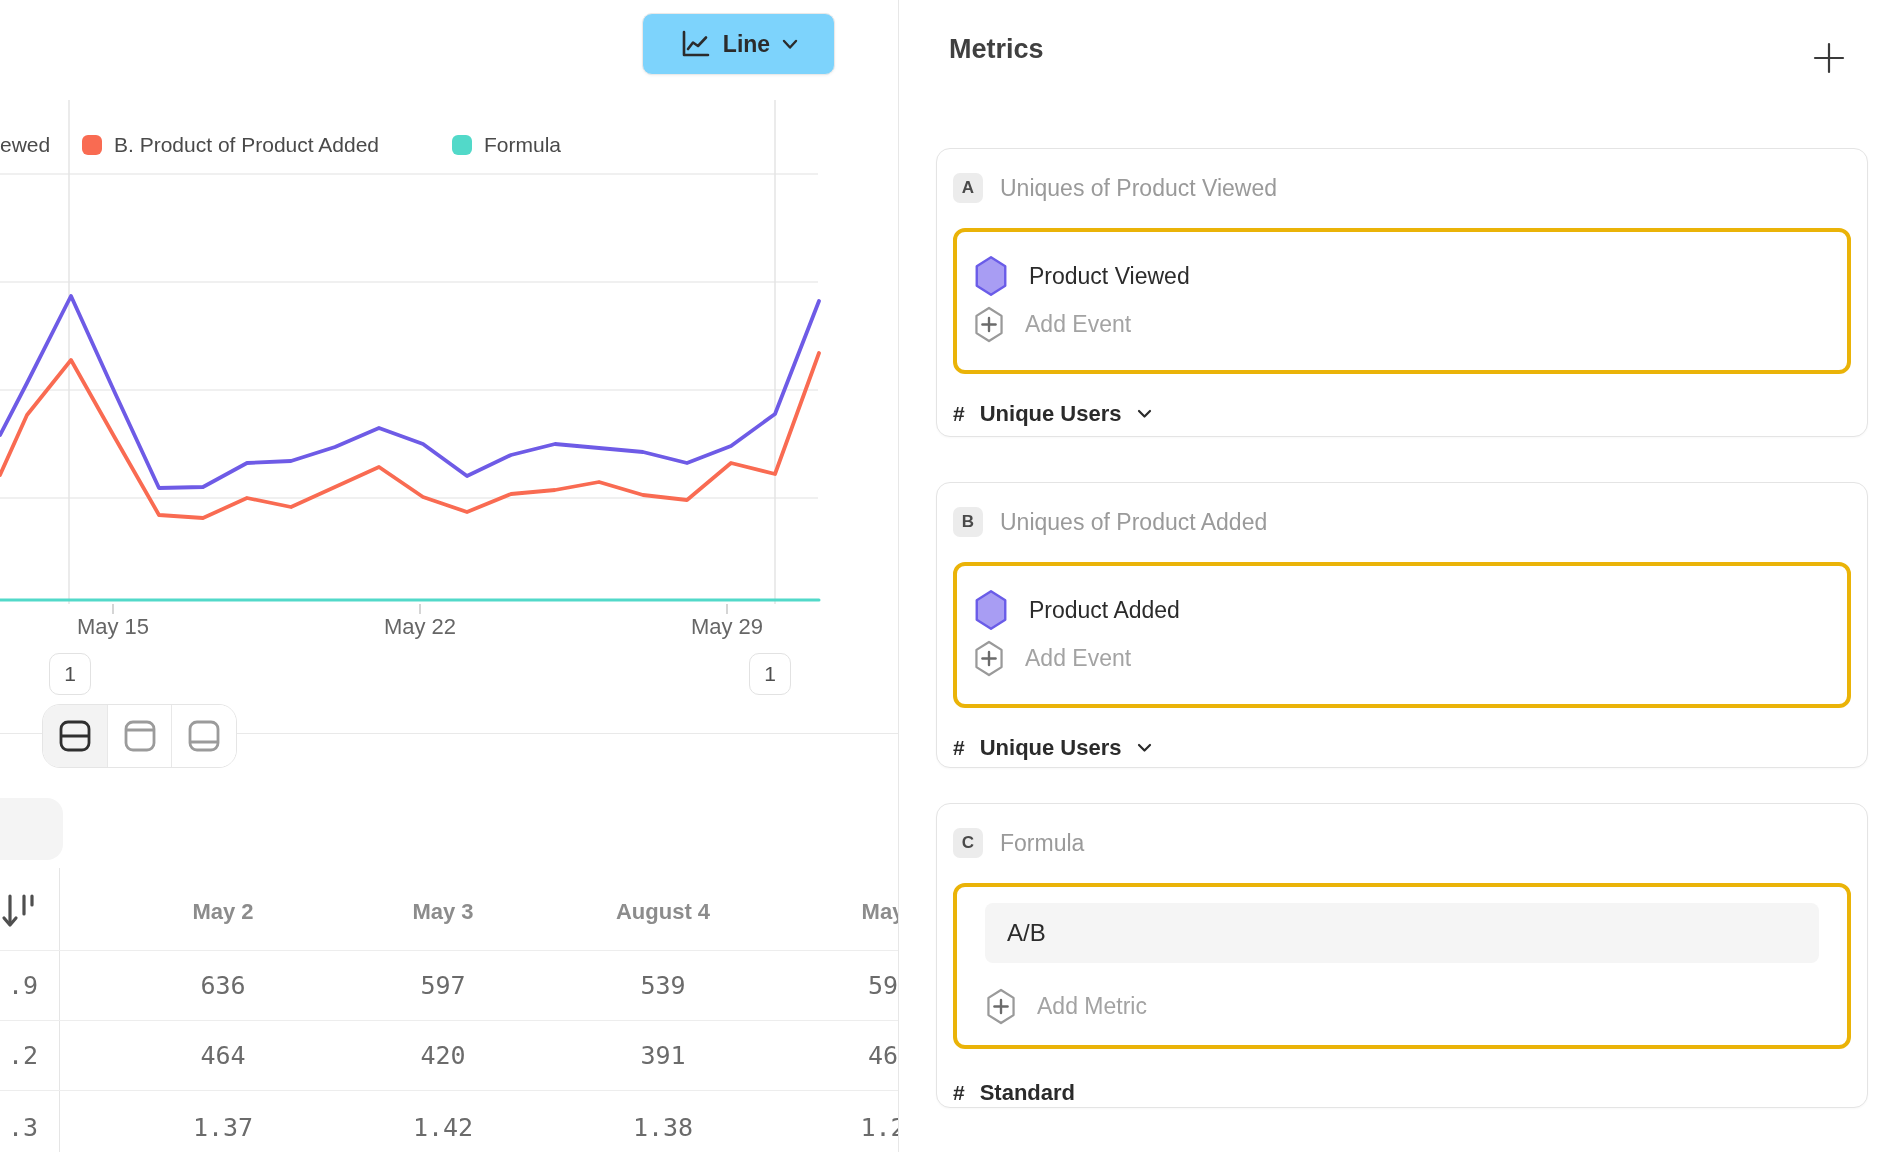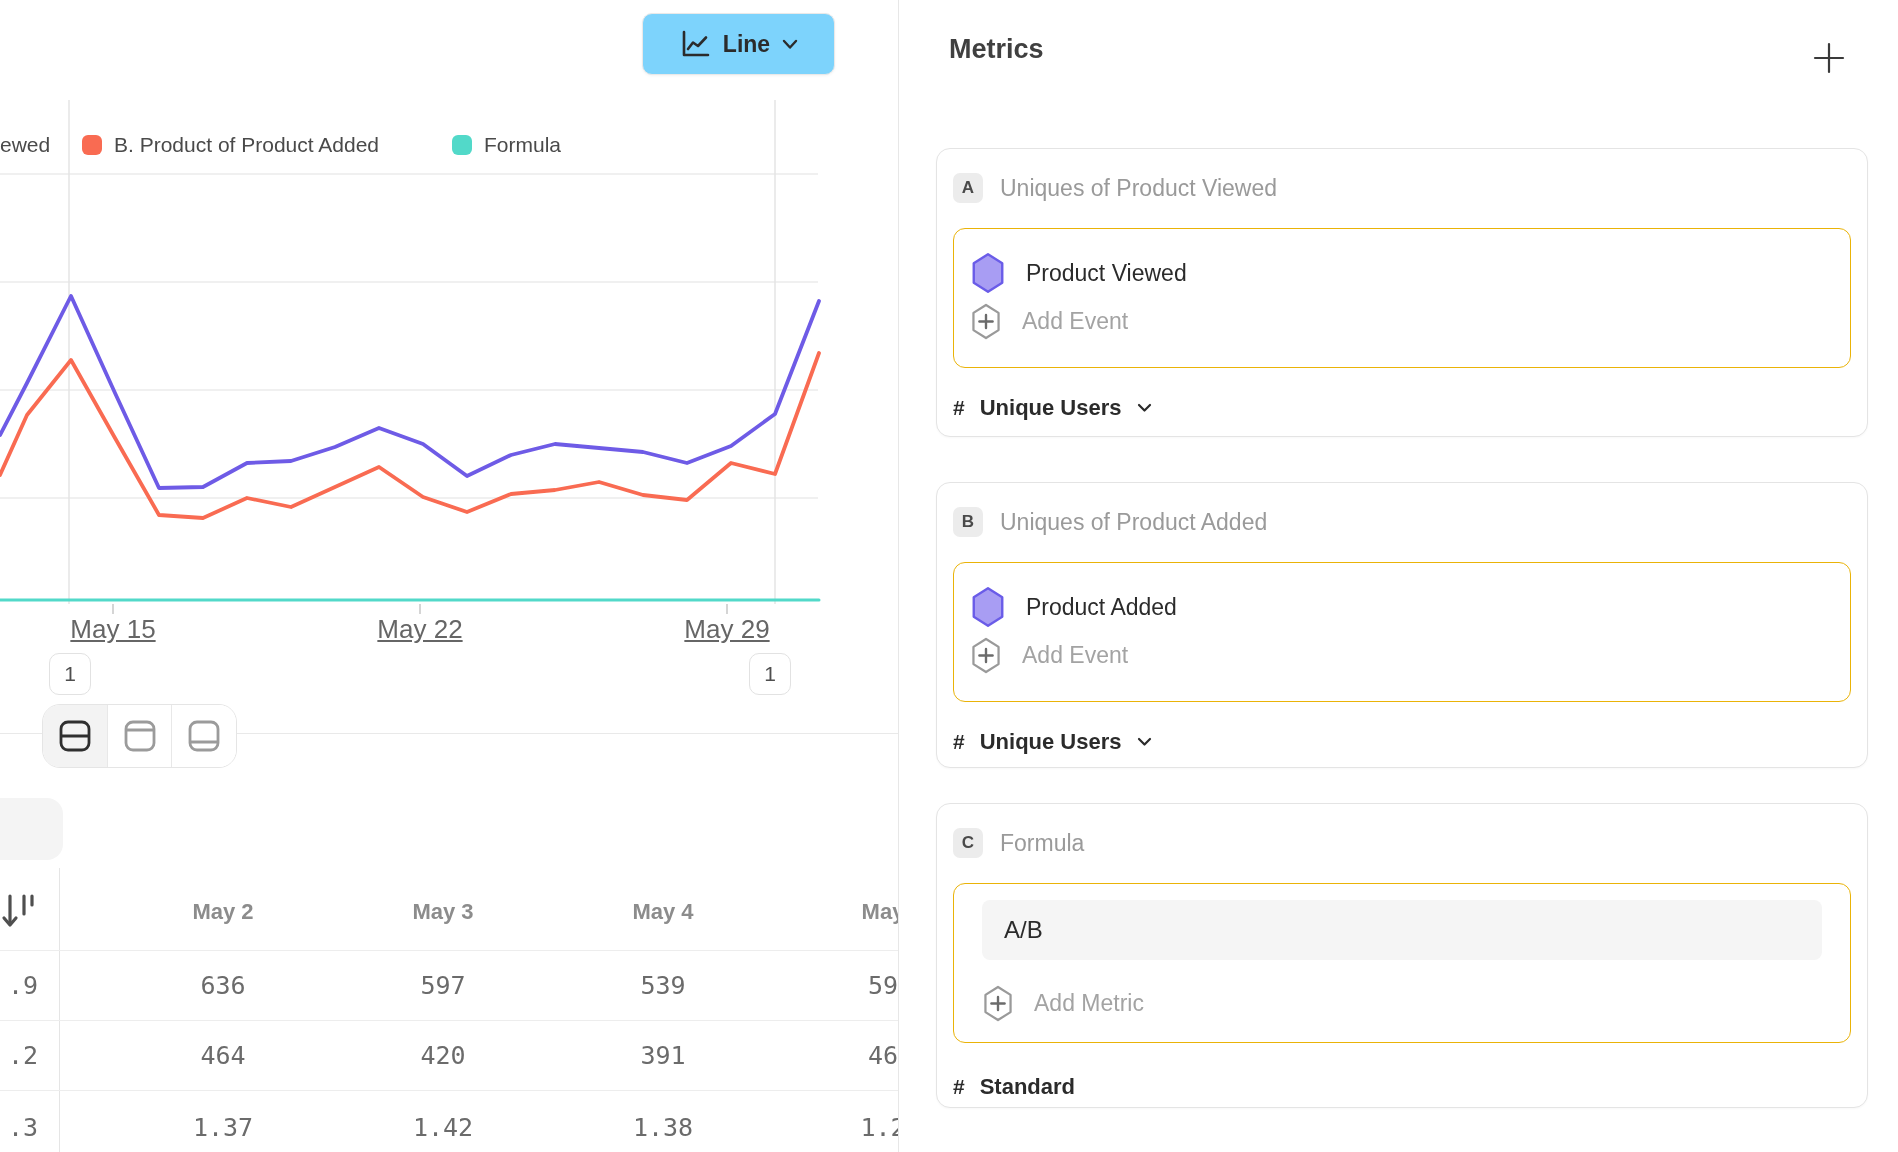--- a/index.html
+++ b/index.html
@@ -18,21 +18,21 @@
     box-shadow:0 1px 3px rgba(0,0,0,.05);
     display:flex;align-items:center;justify-content:center;gap:12px;cursor:pointer;
   }
   .line-btn .lbl{font-size:23px;font-weight:700;color:#2b2b2b;}
 
   .legend{position:absolute;left:0;top:131px;height:28px;}
   .legend-item{position:absolute;display:flex;align-items:center;gap:12px;height:28px;}
   .legend-text{font-size:21px;color:#4a4a4a;white-space:nowrap;}
   .swatch{width:20px;height:20px;border-radius:6px;flex:0 0 auto;}
 
-  .axis-label{position:absolute;top:614px;width:120px;text-align:center;font-size:26px;color:#666;text-decoration:underline;}
+  .axis-label{position:absolute;top:614px;width:120px;text-align:center;font-size:22px;color:#666;}
 
   .one-badge{
     position:absolute;top:653px;width:40px;height:40px;background:#fff;
     border:1px solid #e2e2e2;border-radius:10px;
     display:flex;align-items:center;justify-content:center;
     font-size:21px;color:#4f4f4f;cursor:pointer;
   }
 
   .section-divider{position:absolute;left:0;top:733px;width:898px;height:1px;background:#e9e9e9;}
 
@@ -82,21 +82,21 @@
   .card-c{top:803px;height:305px;}
 
   .card-header{display:flex;align-items:center;gap:17px;height:30px;}
   .letter-badge{
     width:30px;height:30px;border-radius:7px;background:#ececec;
     display:flex;align-items:center;justify-content:center;
     font-size:17px;font-weight:700;color:#4a4a4a;flex:0 0 auto;
   }
   .card-title{font-size:23px;color:#9a9a9a;}
 
-  .inner-box{margin-top:25px;border:1px solid #eab308;border-radius:12px;padding:23px 16px 27px;}
+  .inner-box{margin-top:25px;border:4px solid #eab308;border-radius:12px;padding:23px 16px 27px;}
   .card-c .inner-box{padding:16px 28px 20px;}
 
   .event-row{display:flex;align-items:center;gap:20px;height:42px;cursor:pointer;}
   .event-name{font-size:23px;font-weight:500;color:#2b2b2b;}
   .add-row{display:flex;align-items:center;gap:20px;height:38px;margin-top:8px;cursor:pointer;}
   .add-label{font-size:23px;color:#a3a3a3;}
 
   .formula-input{
     background:#f5f5f5;border-radius:8px;height:60px;display:flex;align-items:center;
     padding:0 22px;font-size:24px;color:#2b2b2b;cursor:text;
@@ -192,21 +192,21 @@
 
   <svg class="sort-icon" width="36" height="38" viewBox="0 0 36 38">
     <line x1="10" y1="3" x2="10" y2="31" stroke="#4f4f4f" stroke-width="3.2" stroke-linecap="round"></line>
     <polyline points="4,25 10,32 16,25" fill="none" stroke="#4f4f4f" stroke-width="3.2" stroke-linecap="round" stroke-linejoin="round"></polyline>
     <line x1="24" y1="3" x2="24" y2="21" stroke="#4f4f4f" stroke-width="3.2" stroke-linecap="round"></line>
     <line x1="32" y1="3" x2="32" y2="12" stroke="#4f4f4f" stroke-width="3.2" stroke-linecap="round"></line>
   </svg>
 
   <div class="thead-label" style="left:143px;">May 2</div>
   <div class="thead-label" style="left:363px;">May 3</div>
-  <div class="thead-label" style="left:583px;">May 4</div>
+  <div class="thead-label" style="left:583px;">August 4</div>
   <div class="thead-label" style="left:803px;">May</div>
 
   <div class="frozen-divider"></div>
   <div class="row-sep" style="top:950px;"></div>
   <div class="row-sep" style="top:1020px;"></div>
   <div class="row-sep" style="top:1090px;"></div>
 
   <div class="frozen-cell" style="top:971px;">.9</div>
   <div class="cell" style="left:143px;top:971px;">636</div>
   <div class="cell" style="left:363px;top:971px;">597</div>

